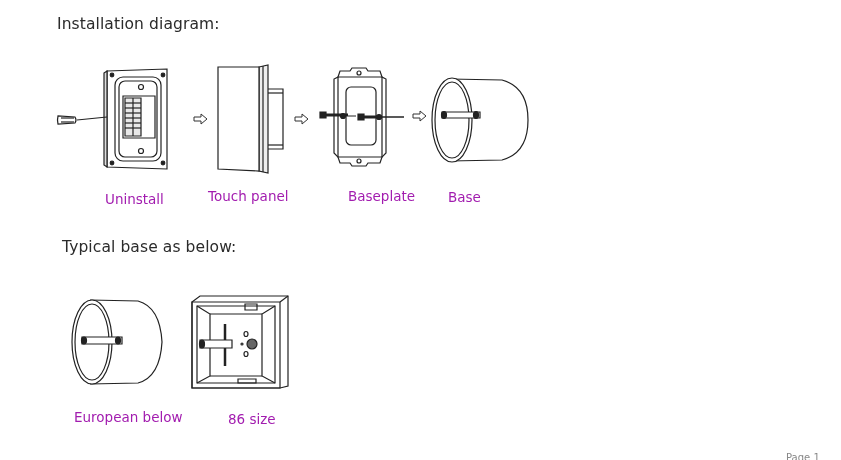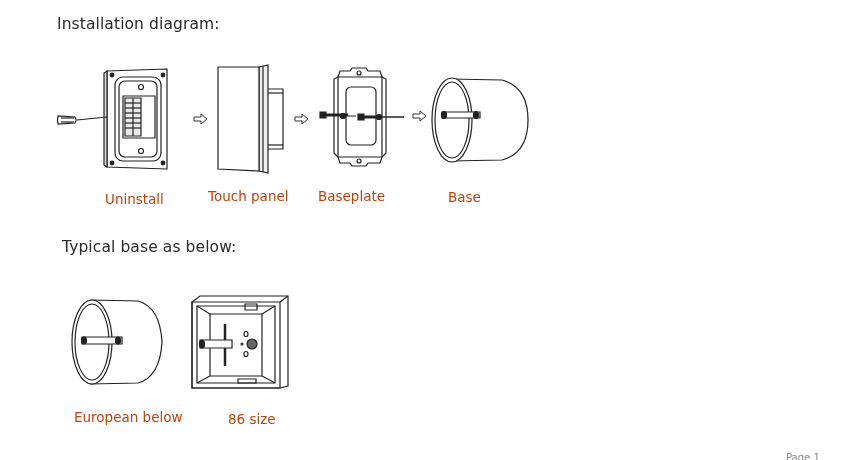--- a/index.html
+++ b/index.html
@@ -1,20 +1,20 @@
 <!DOCTYPE html>
 <html><head>
 <meta charset="utf-8">
 <style>
   html, body { margin:0; padding:0; background:#ffffff; }
   body { width:841px; height:460px; position:relative; overflow:hidden;
          font-family:"DejaVu Sans", "Liberation Sans", sans-serif; color:#2a2a2a; }
   .abs { position:absolute;text-align:right; }
   .heading { font-size:15.5px; letter-spacing:0.1px; color:#2b2b2b; }
-  .caption { font-size:13.5px; color:#c2410c; white-space:nowrap; }
+  .caption { font-size:13.5px; color:#a21caf; white-space:nowrap; }
   .footer { font-size:10px; color:#888; }
   svg { position:absolute; overflow:visible; }
   svg * { vector-effect:non-scaling-stroke; }
 </style>
 </head>
 <body>
 
 <div class="abs heading" style="left:57px; top:15px;">Installation diagram:</div>
 
 <svg style="left:55px; top:65px;" width="120" height="110" viewBox="0 0 120 110">
@@ -106,21 +106,21 @@
     <ellipse cx="22" cy="45" rx="17" ry="38"></ellipse>
 
     <rect x="12" y="37" width="38" height="6" fill="#fff"></rect>
     <ellipse cx="14" cy="40" rx="2.5" ry="3.5" fill="#222"></ellipse>
     <ellipse cx="46" cy="40" rx="2.5" ry="3.5" fill="#222"></ellipse>
   </g>
 </svg>
 
 <div class="abs caption" style="left:105px; top:191px;">Uninstall</div>
 <div class="abs caption" style="left:208px; top:188px;">Touch panel</div>
-<div class="abs caption" style="left:318px; top:188px;">Baseplate</div>
+<div class="abs caption" style="left:348px; top:188px;">Baseplate</div>
 <div class="abs caption" style="left:448px; top:189px;">Base</div>
 
 <div class="abs heading" style="left:62px; top:238px;">Typical base as below:</div>
 
 <svg style="left:70px; top:297px;" width="95" height="90" viewBox="0 0 95 90">
   <g fill="none" stroke="#222" stroke-width="1.2">
     <path d="M20 3 L68 4 Q90 10 92 45 Q90 80 68 86 L20 87" fill="#fff"></path>
     <ellipse cx="22" cy="45" rx="20" ry="42" fill="#fff"></ellipse>
     <ellipse cx="22" cy="45" rx="17" ry="38"></ellipse>
     <rect x="12" y="40" width="40" height="7" fill="#fff"></rect>

